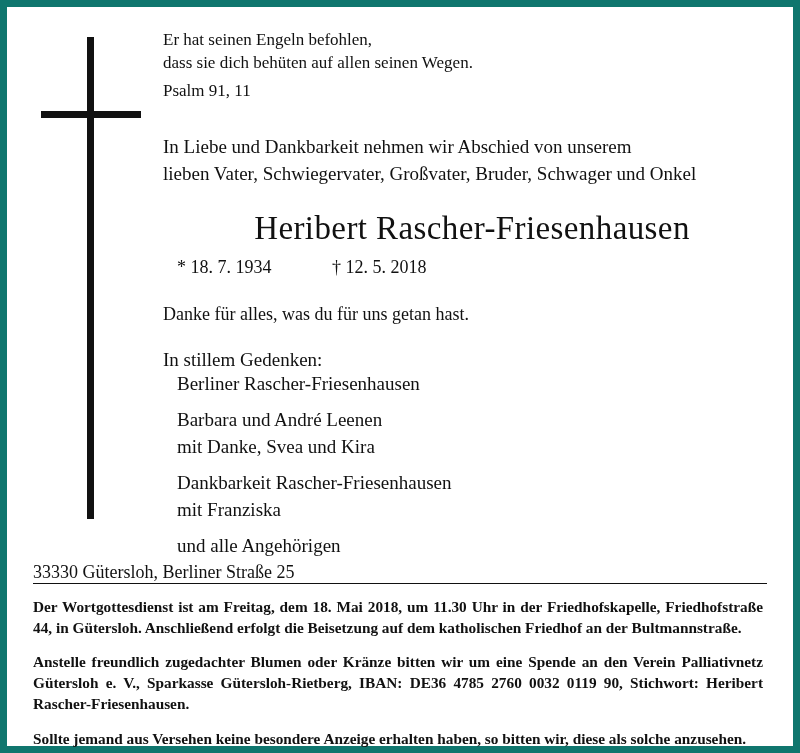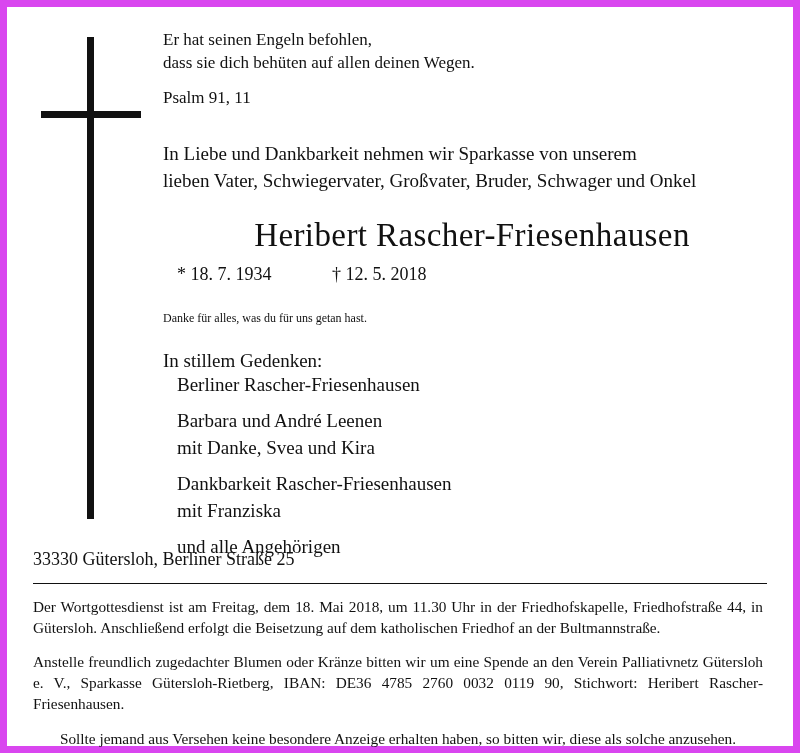--- a/index.html
+++ b/index.html
@@ -12,21 +12,21 @@
     height: 753px;
     font-family: "Liberation Serif", serif;
     color: #111111;
     overflow: hidden;
   }
   .obituary {
     position: relative;
     width: 800px;
     height: 753px;
     box-sizing: border-box;
-    border: 7px solid #d946ef;
+    border: 7px solid #0f766e;
     background: #ffffff;
   }
   .inner {
     position: relative;
     width: 100%;
     height: 100%;
     box-sizing: border-box;
     padding: 22px 26px 10px 26px;
   }
 
@@ -65,21 +65,21 @@
 
   .verse {
     font-size: 17px;
     line-height: 1.35;
     margin-bottom: 30px;
   }
   .verse div {
     white-space: nowrap;
   }
   .verse .source {
-    margin-top: 12px;
+    margin-top: 5px;
   }
 
   .intro {
     font-size: 19px;
     line-height: 1.45;
     margin-bottom: 22px;
   }
   .intro div {
     white-space: nowrap;
   }
@@ -94,21 +94,21 @@
 
   .dates {
     font-size: 18px;
     margin: 0 0 26px 14px;
   }
   .dates .born {
     margin-right: 56px;
   }
 
   .thanks {
-    font-size: 12px;
+    font-size: 18px;
     margin-bottom: 24px;
   }
 
   .memory-head {
     font-size: 19px;
     margin-bottom: 0;
   }
   .family {
     font-size: 19px;
     line-height: 1.42;
@@ -119,21 +119,21 @@
   }
   .family .grp:last-child {
     margin-bottom: 0;
   }
 
   
   .address {
     position: absolute;
     left: 26px;
     right: 26px;
-    top: 542px;
+    top: 555px;
     font-size: 18px;
   }
 
   
   .rule {
     position: absolute;
     left: 26px;
     right: 26px;
     top: 576px;
     height: 1px;
@@ -145,47 +145,48 @@
     position: absolute;
     left: 26px;
     right: 26px;
     top: 589px;
     font-size: 15.3px;
     line-height: 1.38;
   }
   .footer p {
     margin: 0 4px 13px 0;
     text-align: justify;
+    font-weight: bold;
   }
   .footer p.last {
     margin-bottom: 0;
-    text-align: center;
+    text-align: left;
   }
 </style>
 </head>
 <body>
 
 <div class="obituary">
   <div class="inner">
 
     <div class="cross-area">
       <div class="cross-vert"></div>
       <div class="cross-horz"></div>
     </div>
 
     <div class="content">
 
       <div class="verse">
         <div>Er hat seinen Engeln befohlen,</div>
-        <div>dass sie dich behüten auf allen deinen Wegen.</div>
+        <div>dass sie dich behüten auf allen seinen Wegen.</div>
         <div class="source">Psalm 91, 11</div>
       </div>
 
       <div class="intro">
-        <div>In Liebe und Dankbarkeit nehmen wir Sparkasse von unserem</div>
+        <div>In Liebe und Dankbarkeit nehmen wir Abschied von unserem</div>
         <div>lieben Vater, Schwiegervater, Großvater, Bruder, Schwager und Onkel</div>
       </div>
 
       <div class="name">Heribert Rascher-Friesenhausen</div>
 
       <div class="dates">
         <span class="born">* 18. 7. 1934</span>
         <span class="died">† 12. 5. 2018</span>
       </div>
 

